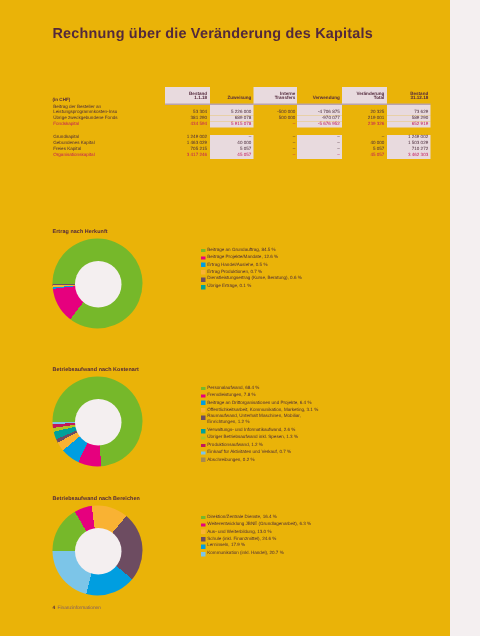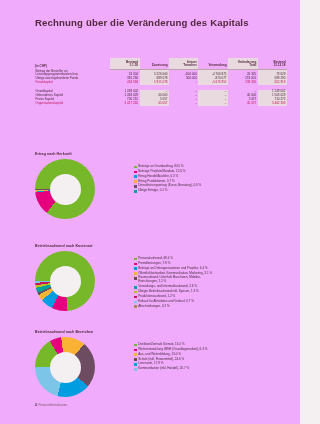--- a/index.html
+++ b/index.html
@@ -4,21 +4,21 @@
 <style>
   html,body{margin:0;padding:0;}
   body{
     width:300px;height:424px;
     background:#f4eff0;
     font-family:"Liberation Sans",sans-serif;
     color:#4a2b3a;
     overflow:hidden;
     position:relative;
   }
-  .page{position:absolute;inset:0;background:#f0abfc;}
+  .page{position:absolute;inset:0;background:#eab308;}
 
   
   .page-title{
     position:absolute;left:35px;top:17px;
     font-size:9.6px;font-weight:700;letter-spacing:.15px;
     color:#53293c;white-space:nowrap;
   }
 
   
   .tbl-wrap{position:absolute;left:35px;top:58px;width:252px;}

